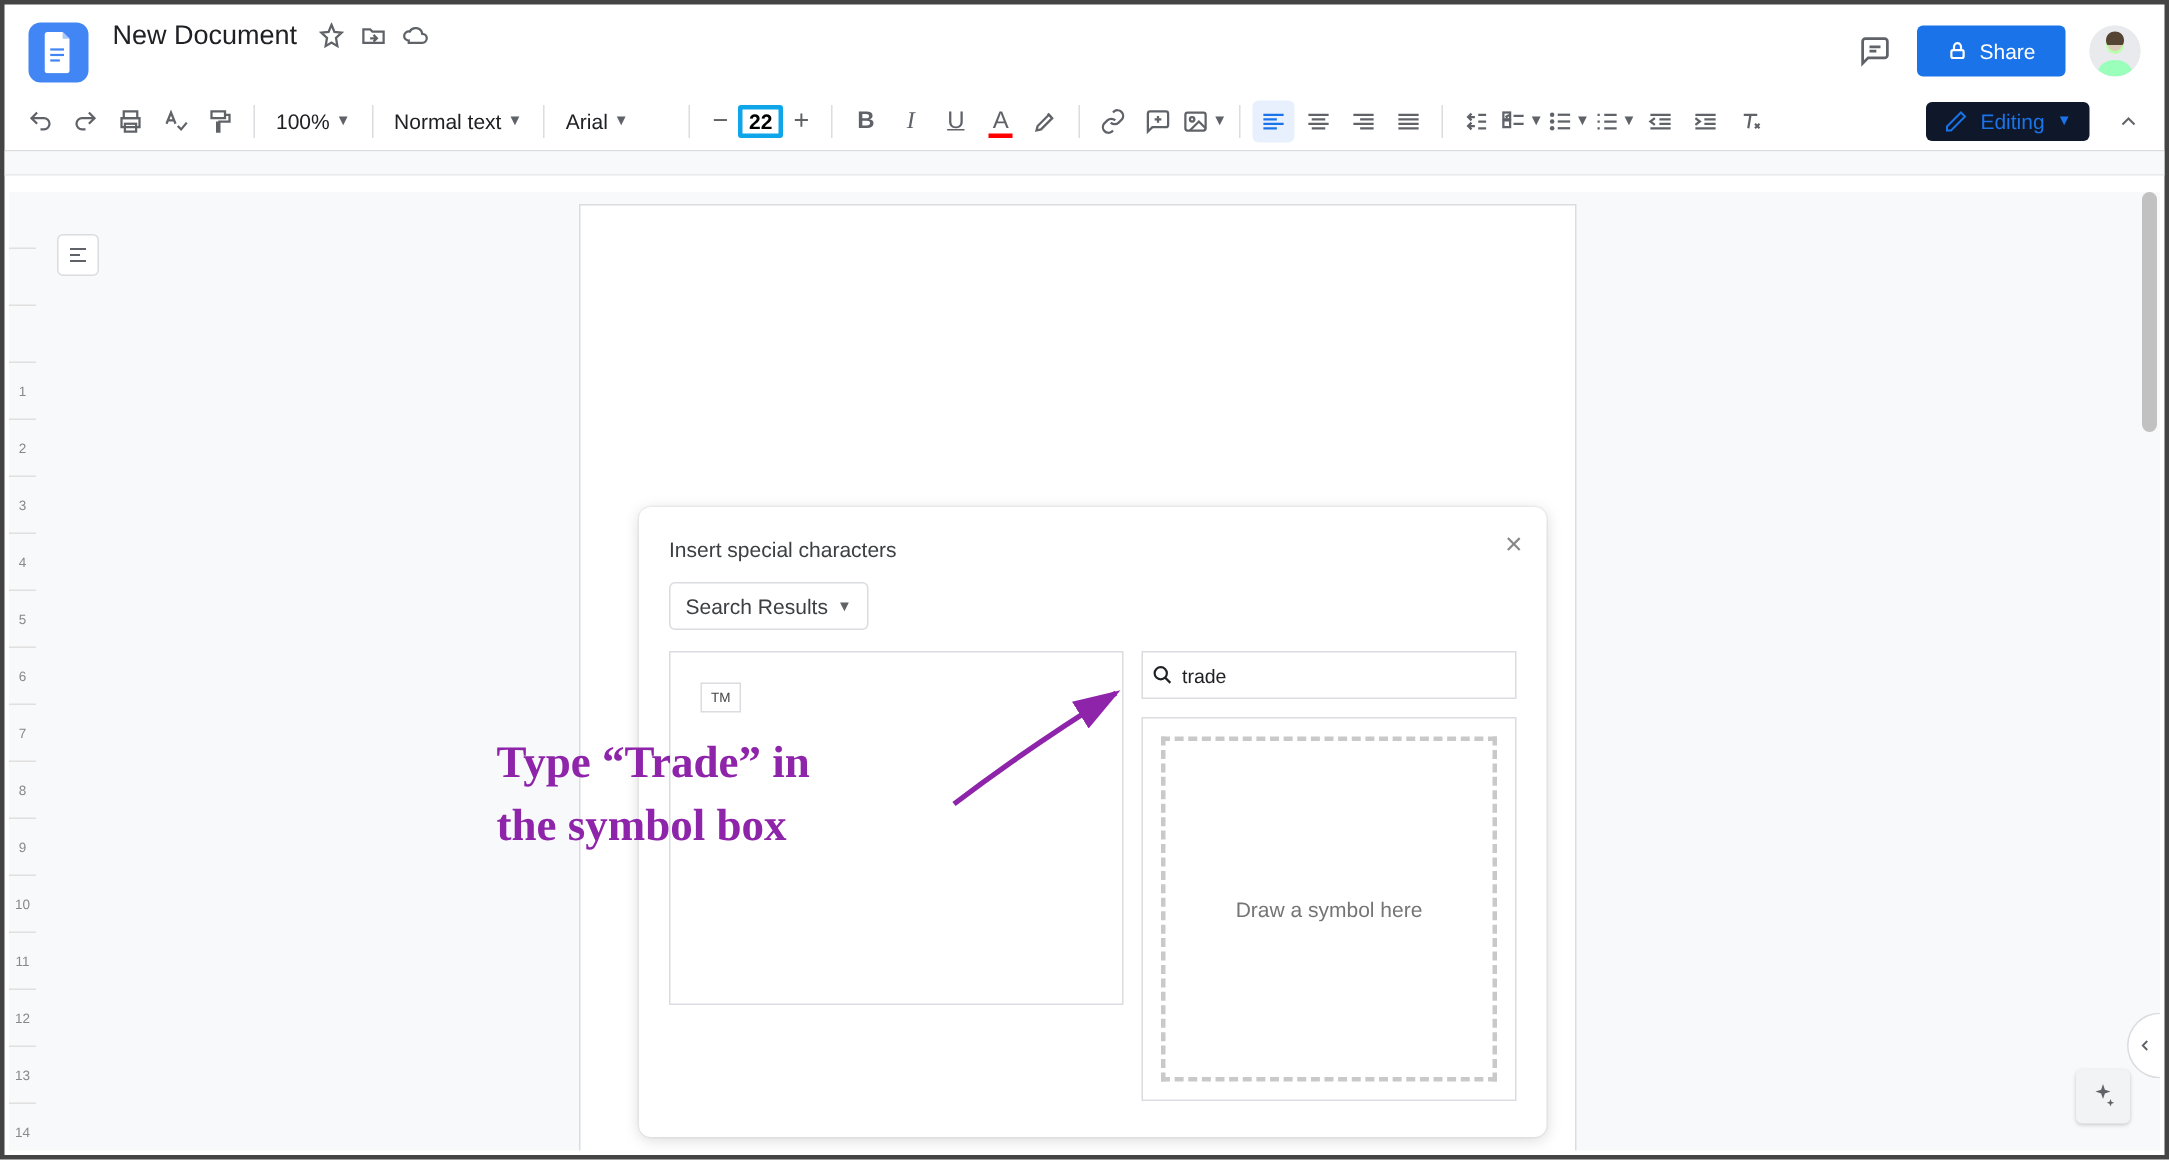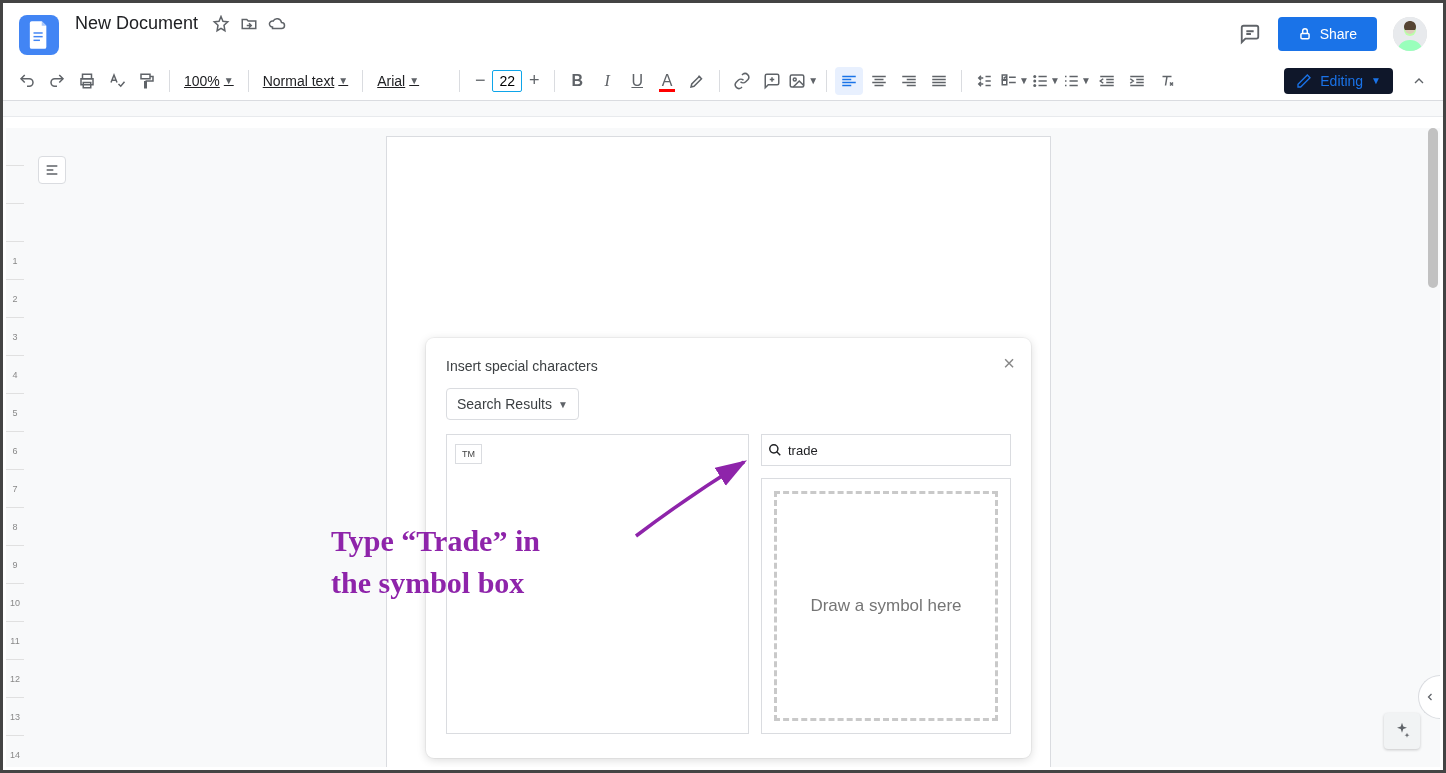--- a/index.html
+++ b/index.html
@@ -54,25 +54,25 @@
   border-bottom: 1px solid #dadce0; gap: 2px; height: 40px;
   margin-top: 6px;
 }
 .tb-btn {
   min-width: 28px; height: 28px; display: flex; align-items: center;
   justify-content: center; color: #5f6368; border-radius: 4px;
   cursor: pointer; font-size: 16px;
 }
 .tb-btn.active { background: #e8f0fe; color:#1a73e8; }
 .tb-sep { width: 1px; height: 22px; background: #dadce0; margin: 0 6px; }
-.tb-select { display:flex; align-items:center; gap:4px; font-size:14px; color:#202124; padding:0 6px; cursor:pointer;text-decoration:underline; }
+.tb-select { display:flex; align-items:center; gap:4px; font-size:14px; color:#202124; padding:0 6px; cursor:pointer; }
 .tb-caret { font-size:10px; color:#5f6368; }
 .font-size-box { display:flex; align-items:center; }
 .fs-btn { width:24px; height:24px; display:flex; align-items:center; justify-content:center; color:#5f6368; cursor:pointer; font-size:18px; }
-.fs-input { width:30px; height:22px; text-align:center; font-size:14px; border:1px solid #0ea5e9; border-radius:2px; }
+.fs-input { width:30px; height:22px; text-align:center; font-size:14px; border:3px solid #0ea5e9; border-radius:2px;font-weight:bold; }
 .text-color-btn { position:relative; }
 .text-color-underline { position:absolute; bottom:3px; left:6px; right:6px; height:3px; background:#ff0000; }
 .mode-pill {
   display:flex; align-items:center; gap:8px; background:#0f172a;
   color:#1a73e8; padding:5px 12px; border-radius:4px; font-size:14px;
   font-weight:500; cursor:pointer; margin-left:auto;
 }
 .mode-pill .tb-caret{ color:#1a73e8; }
 .collapse-btn { margin-left:10px; }
 
@@ -108,46 +108,46 @@
   position:absolute; top:14px; right:16px; font-size:20px; color:#888;
   cursor:pointer;
 }
 .category-select {
   display:inline-flex; align-items:center; gap:6px;
   border:1px solid #dadce0; border-radius:4px; padding:7px 10px;
   font-size:14px; color:#3c4043; margin-top:14px; cursor:pointer;
 }
 .dialog-body { display:flex; gap:12px; margin-top:14px; }
 .results-panel {
-  flex:1; border:1px solid #dadce0; height:300px; padding:8px;
+  flex:1; border:1px solid #dadce0; height:236px; padding:20px;
 }
 .result-chip {
   display:inline-block; border:1px solid #dadce0; font-size:9px;
   padding:4px 6px; color:#444;
 }
 .right-panel { width:250px; display:flex; flex-direction:column; gap:12px; }
 .search-box {
   border:1px solid #dadce0; height:32px; display:flex; align-items:center;
   padding:0 6px; gap:6px;
 }
 .search-box input {
   border:none; outline:none; font-size:13px; flex:1; color:#202124;
 }
 .draw-box {
   border:1px solid #dadce0; height:256px; position:relative;
   display:flex; align-items:center; justify-content:center;
 }
 .draw-inner {
   position:absolute; inset:12px; border:3px dashed #c9c9c9;
 }
-.draw-text { color:#757575; font-size:17px; z-index:1; }
+.draw-text { color:#757575; font-size:14px; z-index:1; }
 
 
 .annotation {
-  position:absolute; left:325px; top:392px; color:#8e24aa;
+  position:absolute; left:325px; top:360px; color:#8e24aa;
   font-family: "Comic Sans MS", "Segoe Script", cursive;
   font-size:30px; line-height:1.4; font-weight:600;
 }
 .arrow {
   position:absolute; left:560px; top:320px; pointer-events:none;
 }
 .scroll-thumb {
   position:absolute; right:2px; top:0; width:10px; height:160px;
   background:#c1c1c1; border-radius:5px;
 }

